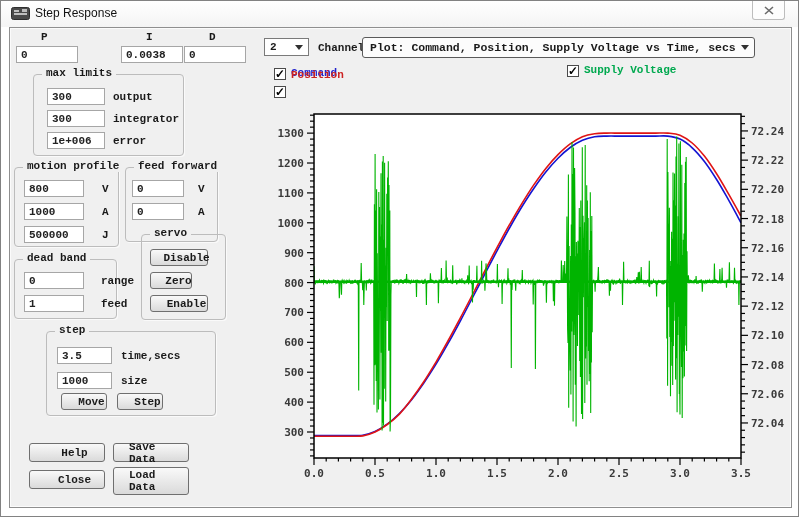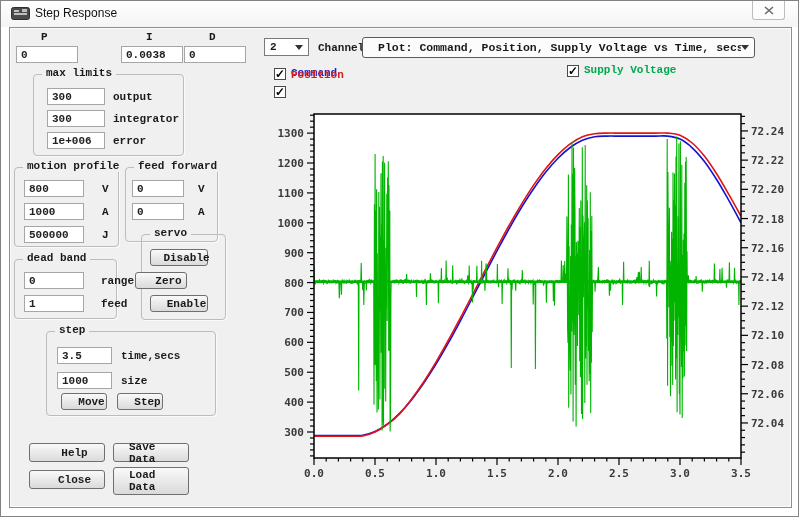--- a/index.html
+++ b/index.html
@@ -93,21 +93,21 @@
   <input class="field" style="left: 120px; top: 45px; width: 62px;" value="0.0038">
   <input class="field" style="left: 183px; top: 45px; width: 62px;" value="0">
 
   <div class="combo" style="left:263px;top:37px;width:45px;height:18px">
     <span class="val">2</span>
     <span class="tri"></span>
   </div>
   <span class="lbl" style="left:317px;top:41px">Channel</span>
 
   <div class="plot-combo" style="left:361px;top:36px;width:393px;height:21px">
-    <span class="val" style="flex:1;padding-left:15px;white-space:pre;overflow:hidden">Plot: Command, Position, Supply Voltage vs Time, secs</span>
+    <span class="val" style="flex:1;padding-left:7px;white-space:pre;overflow:hidden">Plot: Command, Position, Supply Voltage vs Time, secs</span>
     <span class="tri"></span>
   </div>
 
   <span class="chk" style="left:273px;top:67px">✓</span>
   <span class="chk-lbl" style="left:290px;top:66px;color:#2222cc">Command</span>
   <span class="chk" style="left:273px;top:85px">✓</span>
   <span class="chk-lbl" style="left:290px;top:68px;color:#cc2222">Position</span>
   <span class="chk" style="left:566px;top:64px">✓</span>
   <span class="chk-lbl" style="left:583px;top:63px;color:#00a94f">Supply Voltage</span>
 
@@ -136,21 +136,21 @@
   </div>
   <input class="field" style="left: 131px; top: 179px; width: 52px;" value="0">
   <span class="lbl" style="left:197px;top:182px">V</span>
   <input class="field" style="left: 131px; top: 202px; width: 52px;" value="0">
   <span class="lbl" style="left:197px;top:205px">A</span>
 
   <div class="grp" style="left:140px;top:233px;width:85px;height:86px">
     <span class="legend">servo</span>
   </div>
   <div class="btn" style="left:149px;top:248px;width:58px;height:17px">Disable</div>
-  <div class="btn" style="left:134px;top:271px;width:52px;height:17px">Zero</div>
+  <div class="btn" style="left:149px;top:271px;width:42px;height:17px">Zero</div>
   <div class="btn" style="left:149px;top:294px;width:58px;height:17px">Enable</div>
 
   <div class="grp" style="left:13px;top:258px;width:103px;height:60px">
     <span class="legend">dead band</span>
   </div>
   <input class="field" style="left: 23px; top: 271px; width: 60px;" value="0">
   <span class="lbl" style="left:100px;top:274px">range</span>
   <input class="field" style="left: 23px; top: 294px; width: 60px;" value="1">
   <span class="lbl" style="left:100px;top:297px">feed</span>
 

